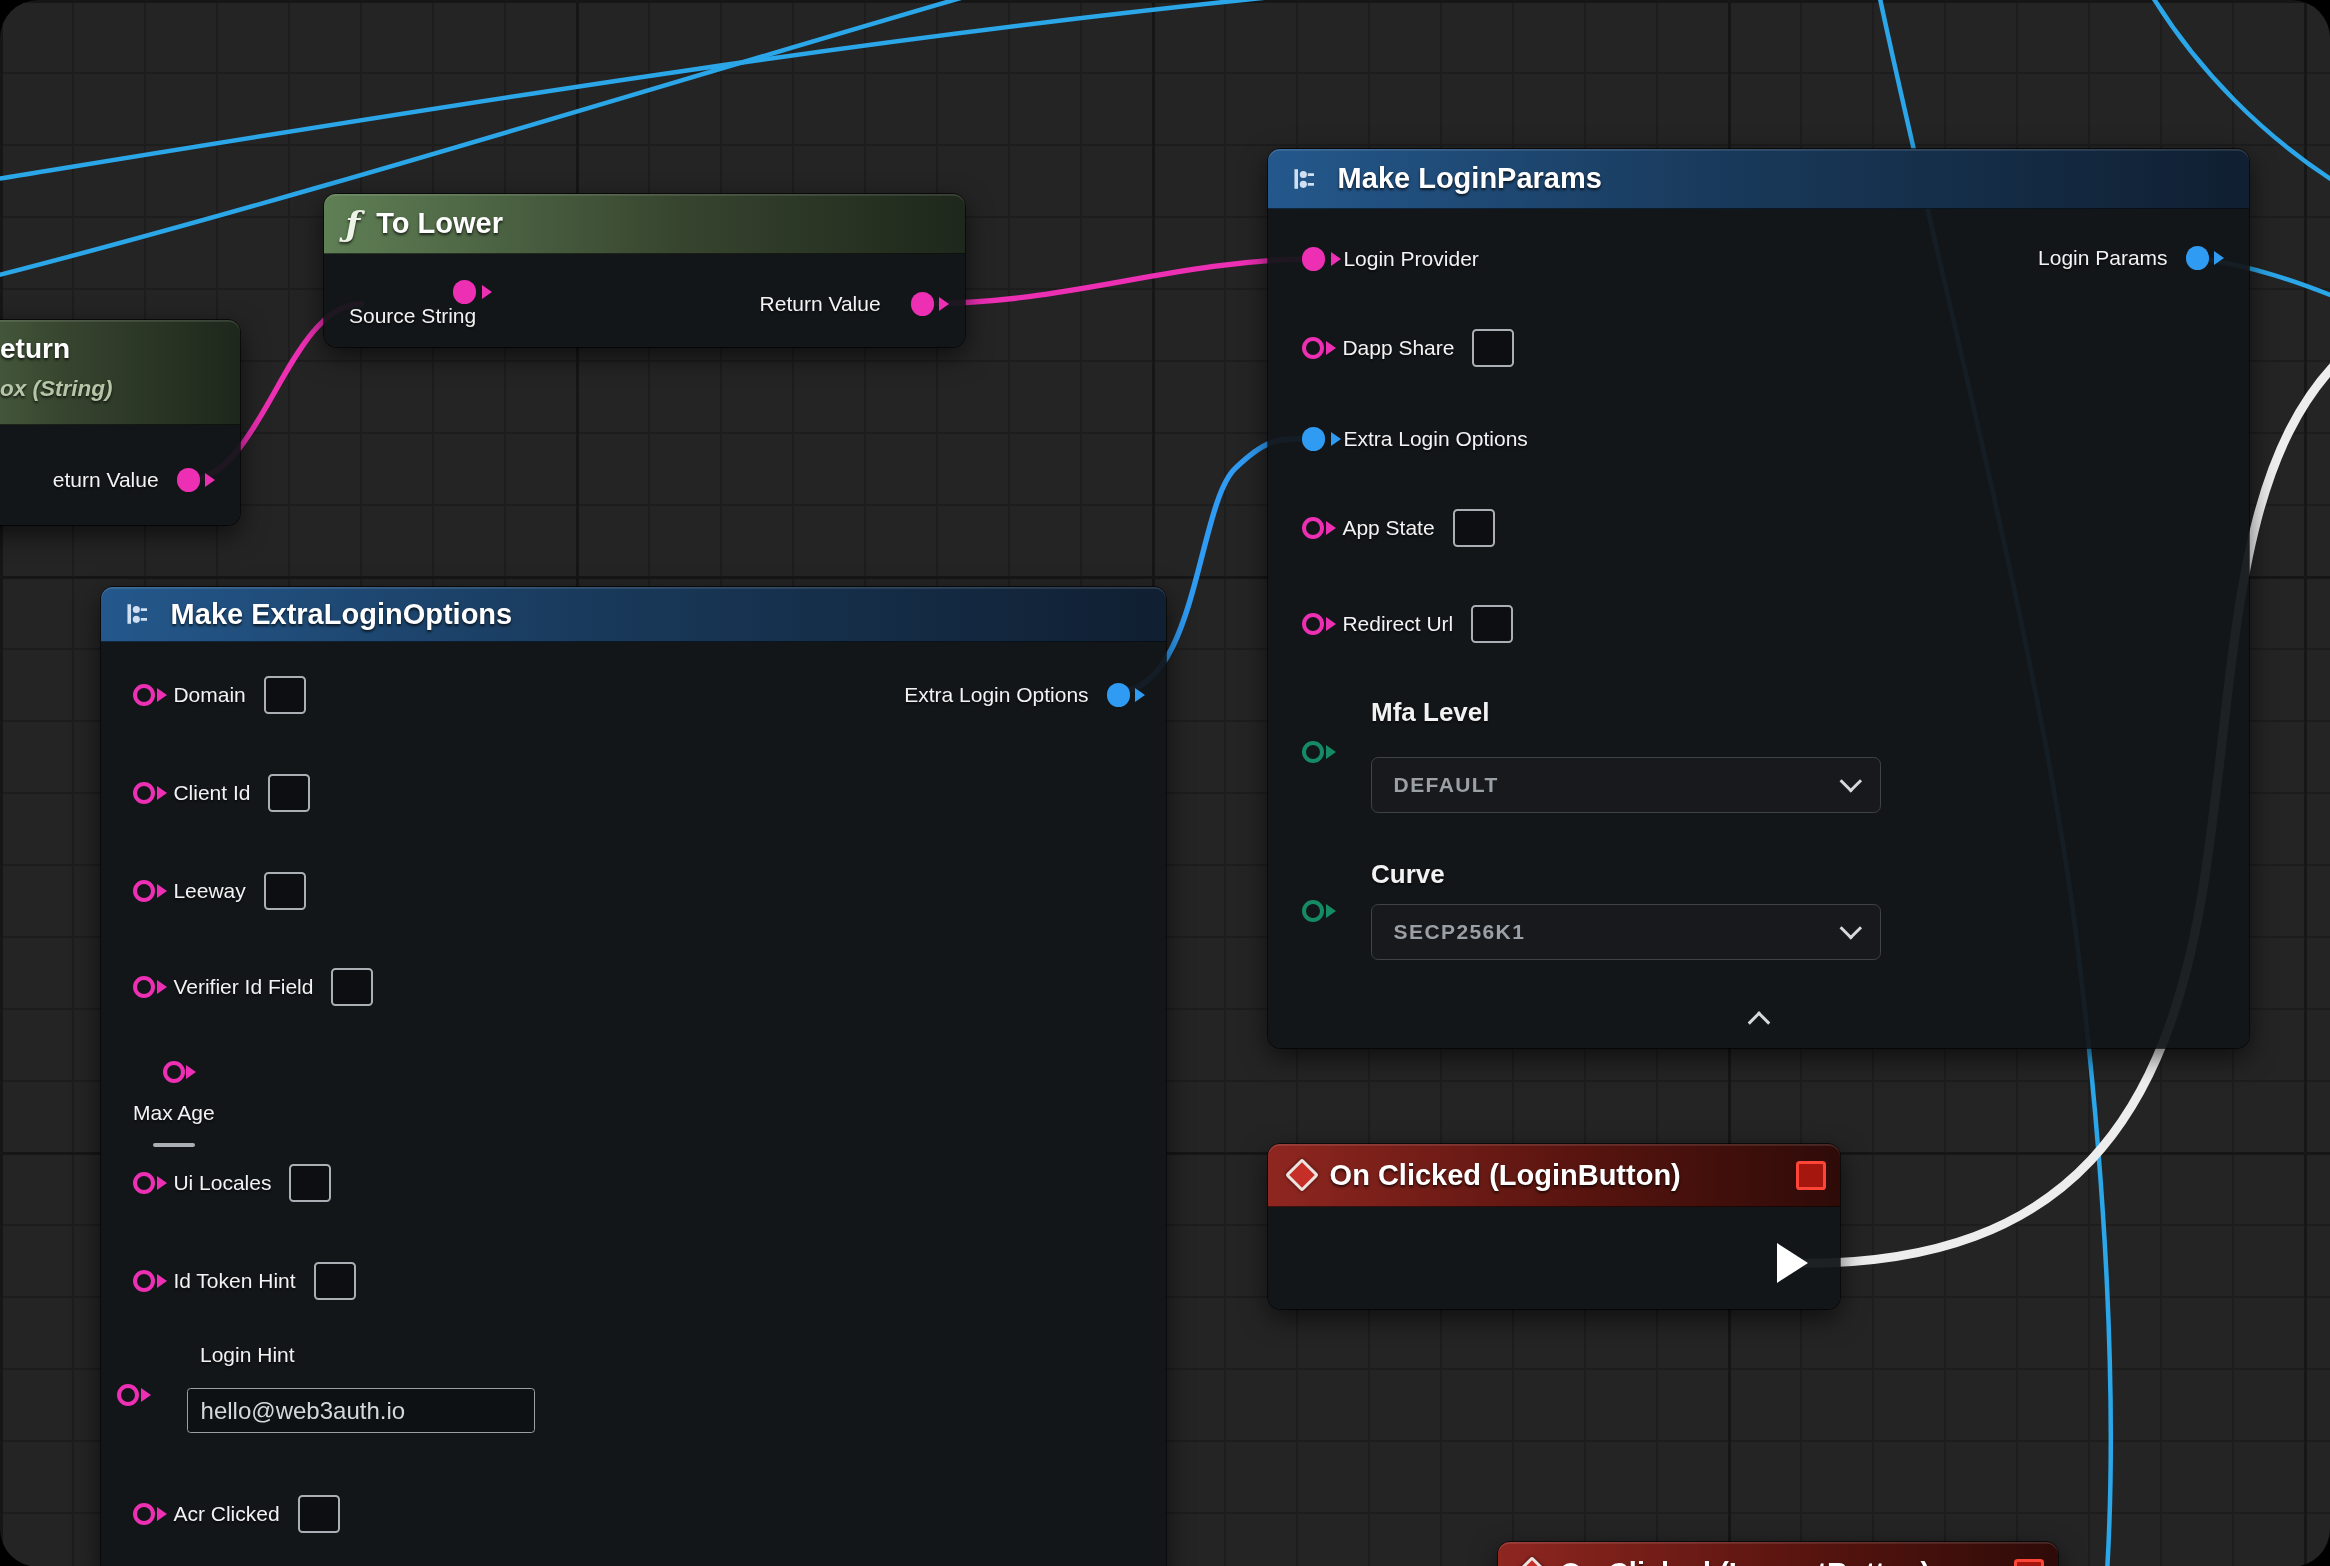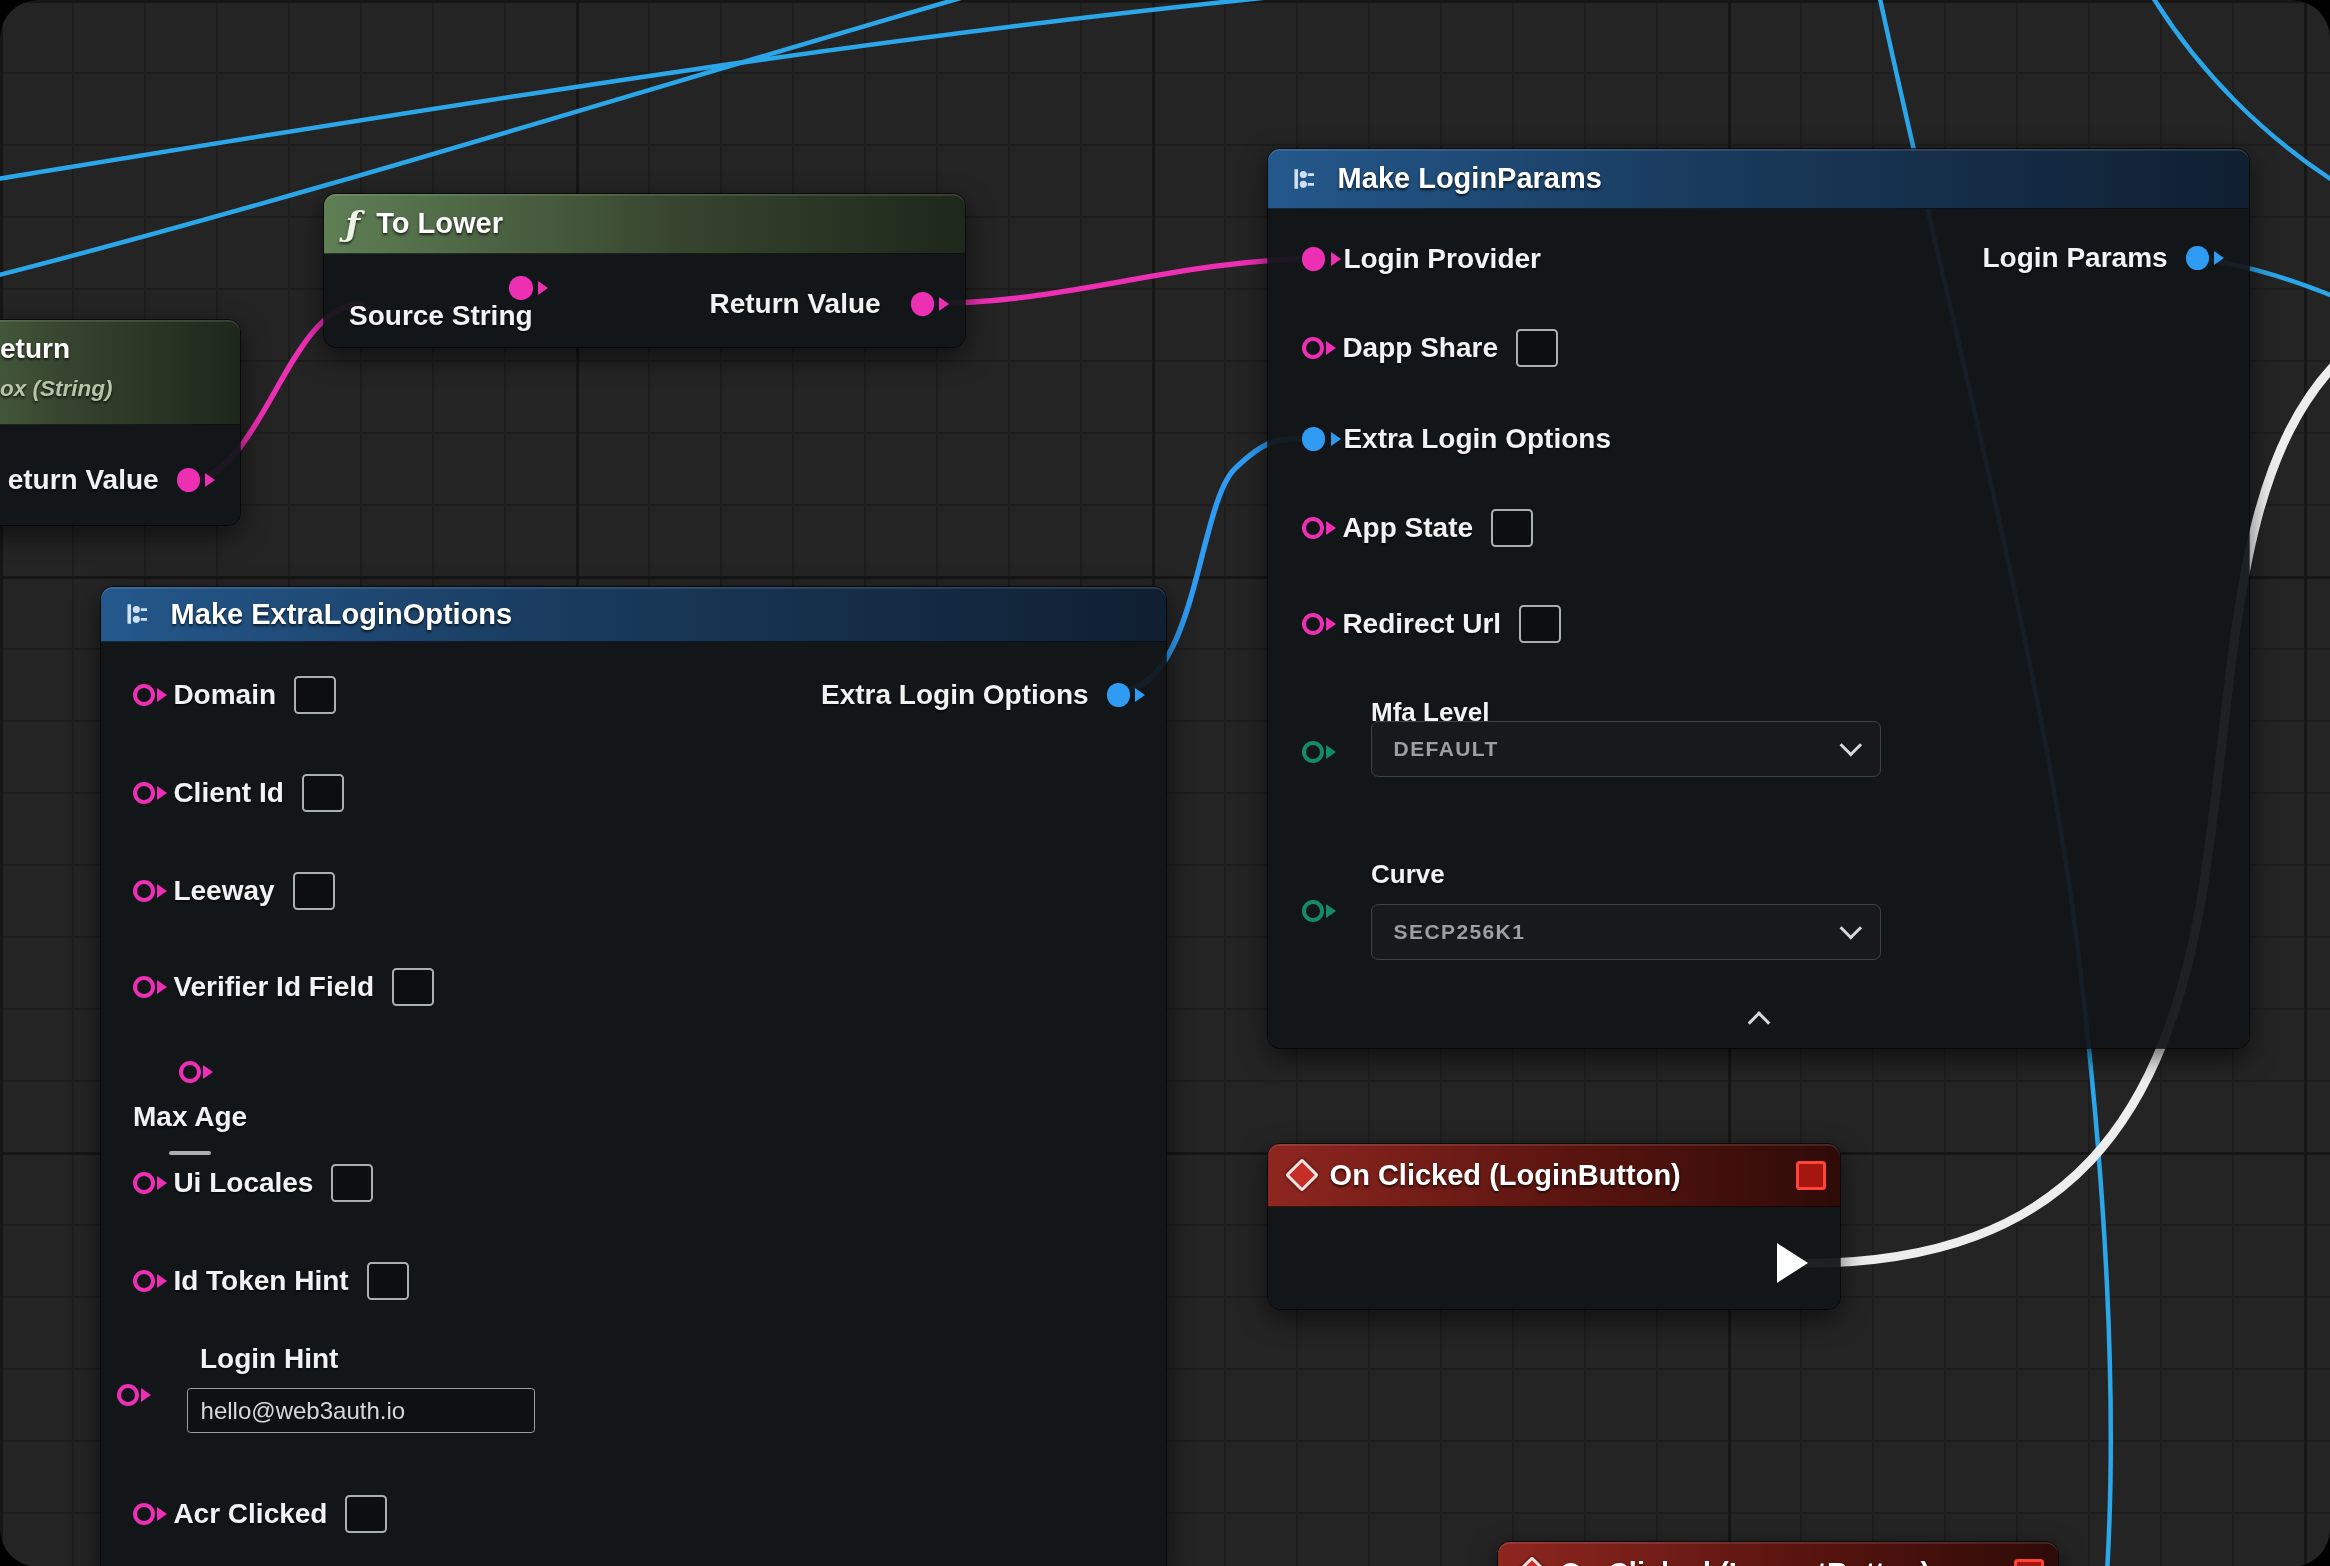--- a/index.html
+++ b/index.html
@@ -34,21 +34,21 @@
   .pin.filled{background:currentColor;}
   .pin.hollow{width:14.4px;height:14.4px;border:4.5px solid currentColor;background:transparent;}
   .pin::after{content:"";position:absolute;left:calc(100% + 5.4px);top:50%;transform:translateY(-50%);
     border-left:10px solid currentColor;border-top:7.2px solid transparent;border-bottom:7.2px solid transparent;}
   .c-magenta{color:var(--pin-string,#ed2fb4);}
   .c-blue{color:var(--pin-struct,#2f9bf3);}
   .c-green{color:var(--pin-enum,#158a63);}
 
   .row{position:absolute;left:32px;display:flex;align-items:center;gap:18px;height:50px;}
   .row.out{left:auto;}
-  .lbl{font-size:28px;font-weight:700;color:#f2f2f2;text-shadow:0 1.8px 1.8px rgba(0,0,0,.55);white-space:nowrap;}
+  .lbl{font-size:21px;font-weight:400;color:#f2f2f2;text-shadow:0 1.8px 1.8px rgba(0,0,0,.55);white-space:nowrap;}
   .entry-box{width:38px;height:34px;border:2.7px solid #a9afb5;border-radius:4.5px;background:rgba(8,10,12,.55);}
 
   .select-block{position:absolute;left:103px;}
   .select-label{font-size:26px;font-weight:600;color:#f2f2f2;text-shadow:0 1.8px 1.8px rgba(0,0,0,.55);}
   .dropdown{position:absolute;width:510px;height:56px;background:#17191c;border:1.8px solid #3e4349;border-radius:7.2px;
     display:flex;align-items:center;justify-content:space-between;padding:0 21.6px;box-sizing:border-box;}
   .dropdown .val{font-size:21px;letter-spacing:1.4px;color:#9aa0a6;font-weight:600;}
   .chev{display:inline-block;width:12.6px;height:12.6px;border-right:3.6px solid #d6d9dc;border-bottom:3.6px solid #d6d9dc;}
   .chev.down{transform:rotate(45deg) translate(-2.7px,-2.7px);}
   .chev.up{transform:rotate(225deg);}
@@ -214,21 +214,21 @@
     <div class="row" style="top:450px;left:34px;">
       <span class="pin hollow c-magenta"></span>
       <span class="lbl">Redirect Url</span>
       <span class="entry-box"></span>
     </div>
 
     <span class="pin hollow c-green" style="position:absolute;left:34px;top:592px;"></span>
     <div class="select-block" style="top:548px;">
       <div class="select-label">Mfa Level</div>
     </div>
-    <div class="dropdown" style="left:103px;top:572px;">
+    <div class="dropdown" style="left:103px;top:608px;">
       <span class="val">DEFAULT</span>
       <span class="chev down"></span>
     </div>
 
     <span class="pin hollow c-green" style="position:absolute;left:34px;top:751px;"></span>
     <div class="select-block" style="top:710px;">
       <div class="select-label">Curve</div>
     </div>
     <div class="dropdown" style="left:103px;top:755px;">
       <span class="val">SECP256K1</span>

